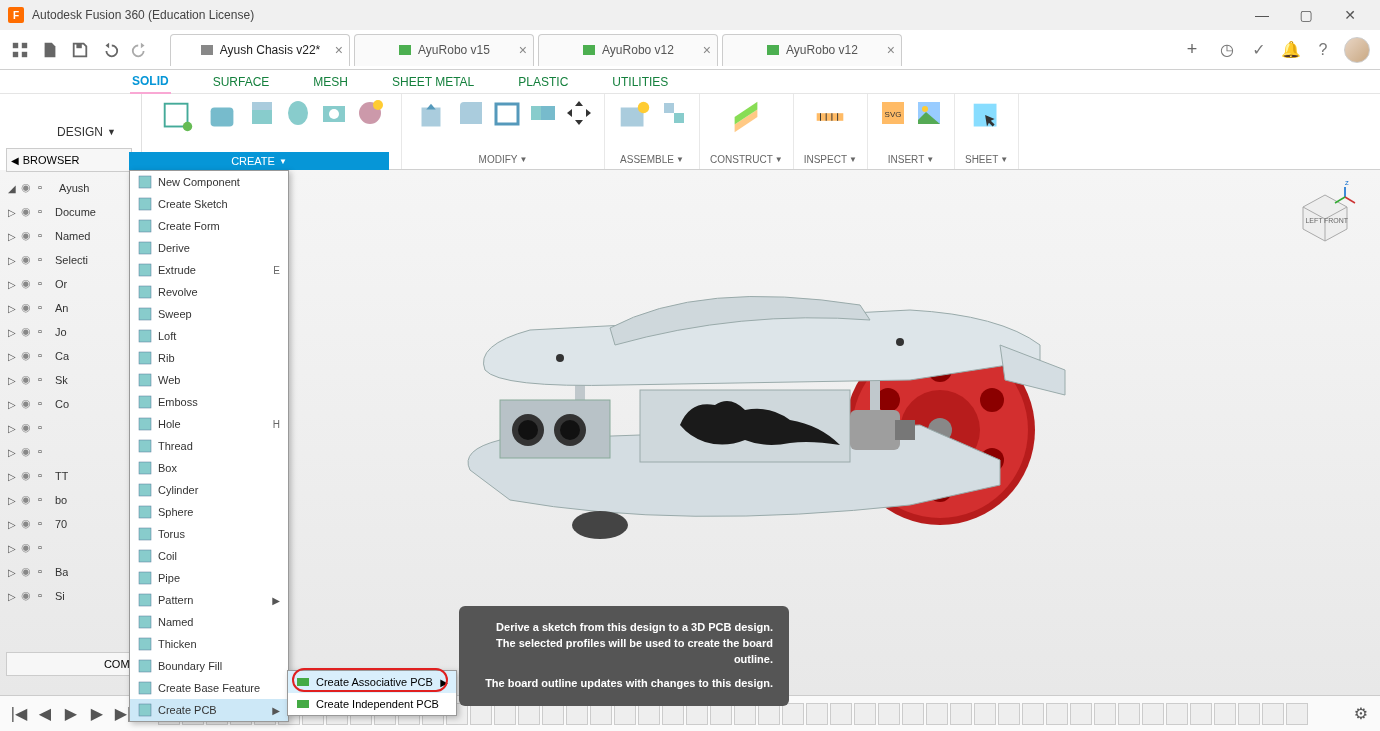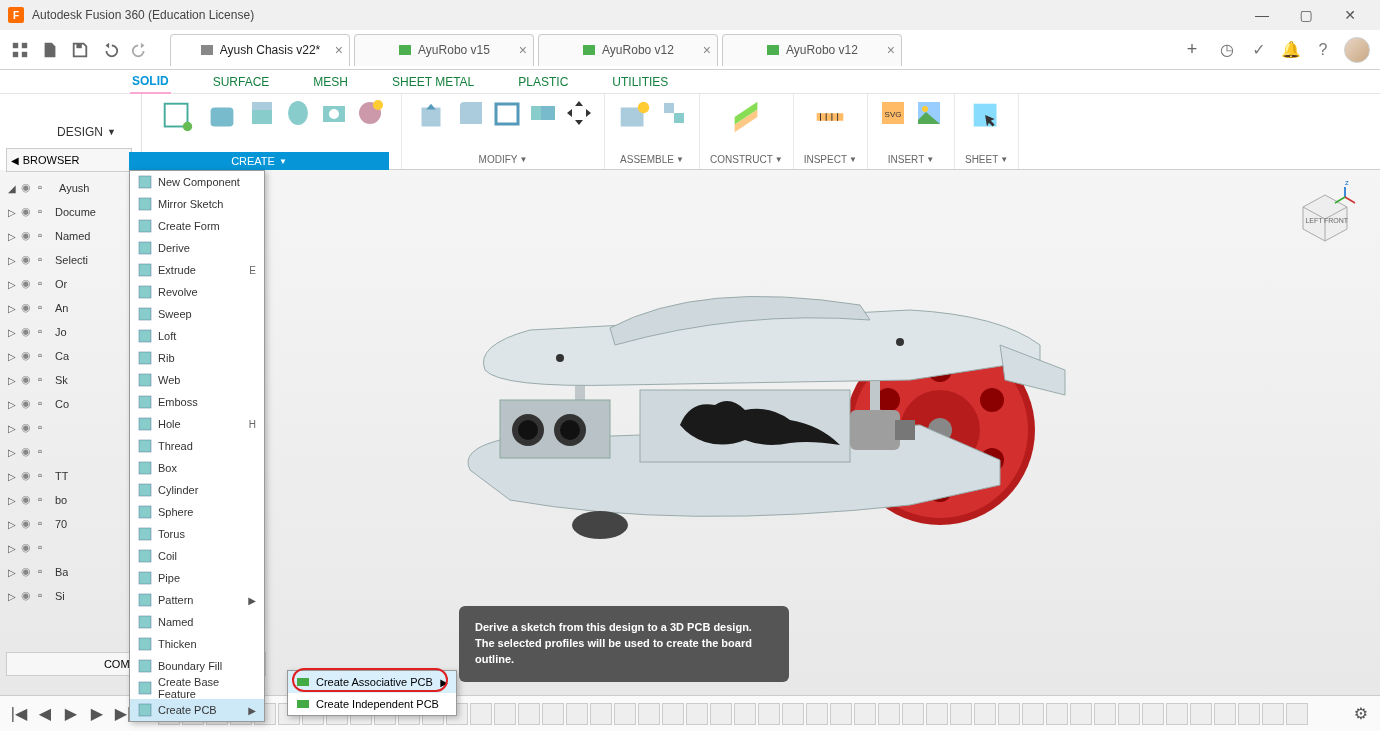--- a/index.html
+++ b/index.html
@@ -52,37 +52,37 @@
 .tree-row { height:24px; display:flex; align-items:center; gap:3px; padding-left:2px;}
 .tree-row .exp { width:10px; font-size:10px; color:#555;}
 .tree-row .eye { width:14px;height:14px;color:#888;}
 .tree-row .ic { width:14px;height:14px;}
 .tree-row .txt { white-space:nowrap; overflow:hidden; text-overflow:ellipsis; max-width:60px;}
 
 
 .comments-bar { position:absolute; left:6px; top:652px; right:auto; width:260px; height:24px; border:1px solid #ccc; background:#f7f7f7; font-size:11px; display:flex; align-items:center; justify-content:center;}
 
 
-.dropdown { position:absolute; left:129px; top:170px; width:136px; background:#fff; border:1px solid #999; box-shadow:2px 2px 6px rgba(0,0,0,0.25); z-index:10;}
+.dropdown { position:absolute; left:129px; top:170px; width:160px; background:#fff; border:1px solid #999; box-shadow:2px 2px 6px rgba(0,0,0,0.25); z-index:10;}
 .dd-item { height:22px; font-size:11px; display:flex; align-items:center; padding:0 8px; gap:6px; color:#333;}
 .dd-item.hover { background:#cde8f7;}
 .dd-item .ic { width:14px;height:14px;flex-shrink:0;}
 .dd-item .arrow { margin-left:auto; font-size:10px; color:#555;}
 .dd-item .shortcut { margin-left:auto; font-size:10px; color:#666;}
 
 
 .submenu { position:absolute; left:287px; top:670px; width:170px; background:#fff; border:1px solid #999; box-shadow:2px 2px 6px rgba(0,0,0,0.25); z-index:11;}
 .sub-item { height:22px; font-size:11px; display:flex;align-items:center;padding:0 8px;gap:6px;}
 .sub-item.hl { background:#d9effc;}
 .sub-item .arrow { margin-left:auto;font-size:10px;}
 .red-oval { position:absolute; left:292px; top:668px; width:156px; height:24px; border:2px solid #e02020; border-radius:12px; z-index:20; pointer-events:none;}
 
 
 .tooltip { position:absolute; left:459px; top:606px; width:330px; background:#555; color:#fff; font-size:11px; padding:14px 16px; border-radius:6px; z-index:15; line-height:1.45;}
-.tooltip p { margin-bottom:8px; font-weight:600;}
+.tooltip p { margin-bottom:8px; font-weight:600;text-align:right;}
 .tooltip p:last-child{margin-bottom:0;}
 
 
 .timeline { position:absolute; left:0; bottom:0; right:0; height:36px; border-top:1px solid #ccc; background:#fafafa; display:flex; align-items:center; padding:0 8px; gap:4px;}
 .tl-btn { width:22px;height:22px;display:flex;align-items:center;justify-content:center;color:#555;}
 .tl-icons { display:flex; gap:2px; margin-left:20px; overflow:hidden;}
 .tl-feat { width:22px;height:22px;background:#eee;border:1px solid #ccc;}
 
 
 .canvas { position:absolute; left:0; top:170px; right:0; bottom:36px; background:linear-gradient(#f5f5f5,#e8e8e8); z-index:0;}
@@ -541,21 +541,21 @@
     <div class="dd-item">
       <svg class="ic" viewBox="0 0 14 14">
         <rect x="1" y="1" width="12" height="12" fill="#8cc" stroke="#579" stroke-width="0.5"></rect>
       </svg>
       <span>New Component</span>
     </div>
     <div class="dd-item">
       <svg class="ic" viewBox="0 0 14 14">
         <rect x="1" y="1" width="12" height="12" fill="#8cc" stroke="#579" stroke-width="0.5"></rect>
       </svg>
-      <span>Mirror Sketch</span>
+      <span>Create Sketch</span>
     </div>
     <div class="dd-item">
       <svg class="ic" viewBox="0 0 14 14">
         <rect x="1" y="1" width="12" height="12" fill="#8cc" stroke="#579" stroke-width="0.5"></rect>
       </svg>
       <span>Create Form</span>
     </div>
     <div class="dd-item">
       <svg class="ic" viewBox="0 0 14 14">
         <rect x="1" y="1" width="12" height="12" fill="#8cc" stroke="#579" stroke-width="0.5"></rect>
@@ -706,20 +706,21 @@
       <svg class="ic" style="width:14px;height:14px" viewBox="0 0 14 14">
         <rect x="1" y="3" width="12" height="8" fill="#4a4"></rect>
       </svg>
       <span>Create Independent PCB</span>
     </div>
   </div>
 <div class="red-oval"></div>
 
 <div class="tooltip">
   <p>Derive a sketch from this design to a 3D PCB design. The selected profiles will be used to create the board outline.</p>
+  <p>The board outline updates with changes to this design.</p>
 </div>
 
 <div class="comments-bar">
   <span>COMMENTS</span>
 </div>
 
 <div class="timeline">
   <div class="tl-btn">|◀</div>
   <div class="tl-btn">◀</div>
   <div class="tl-btn">▶</div>

